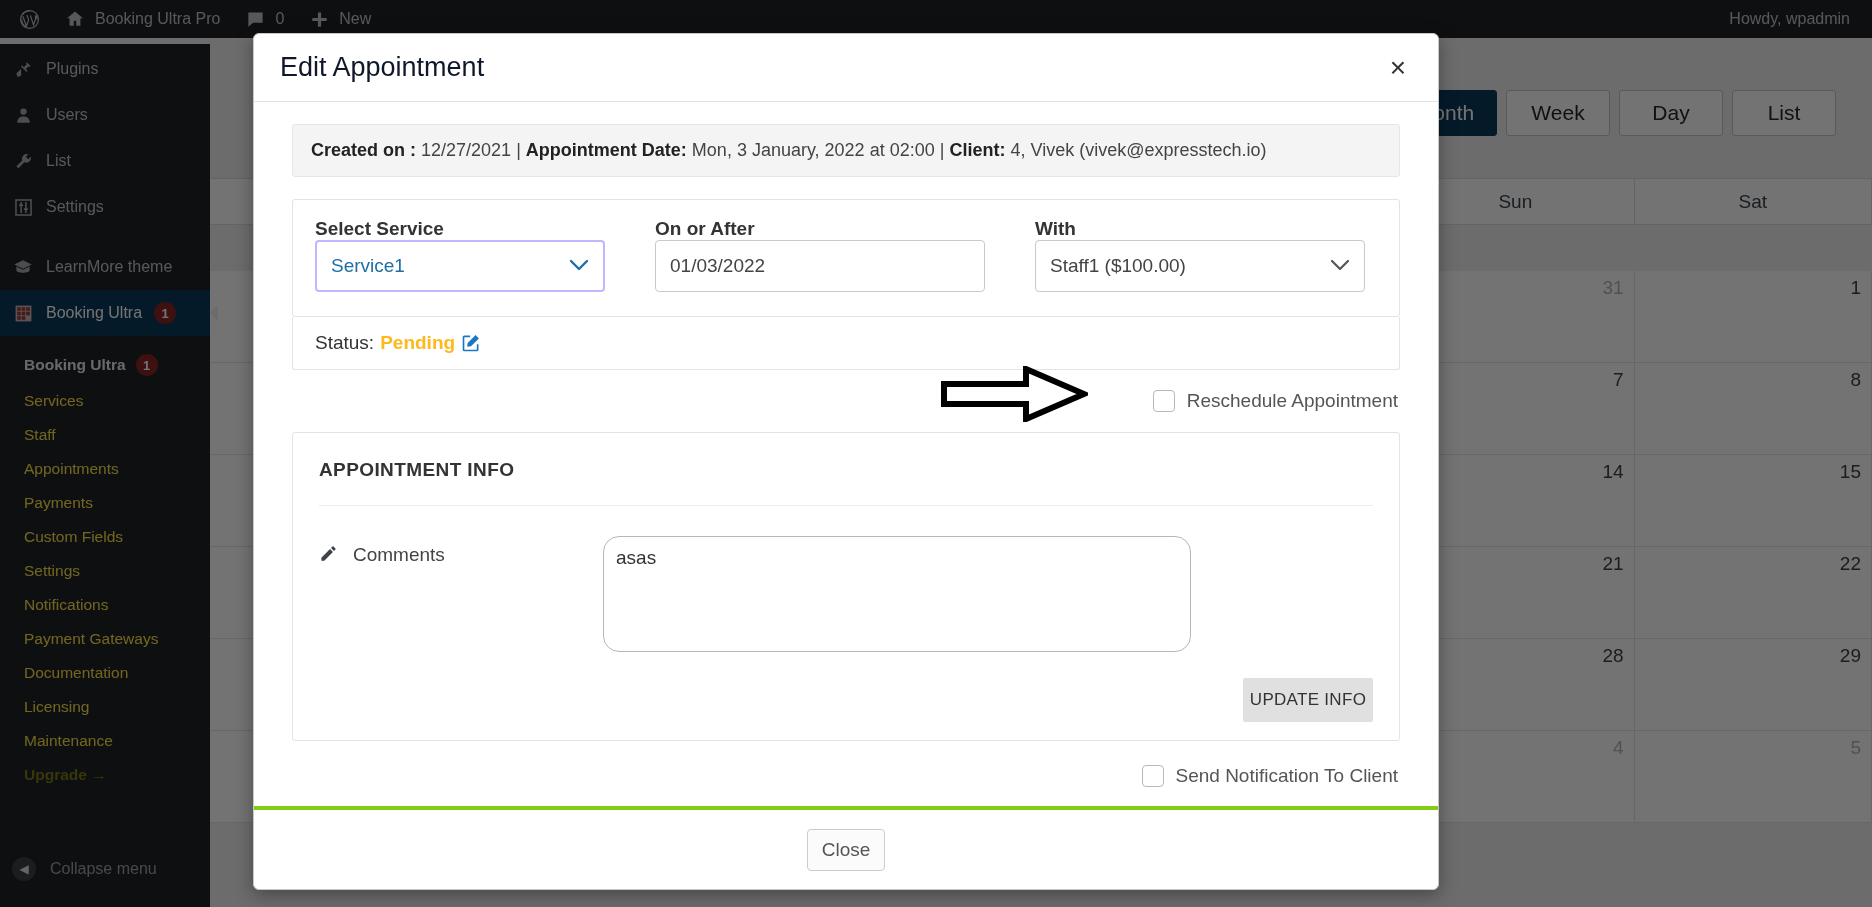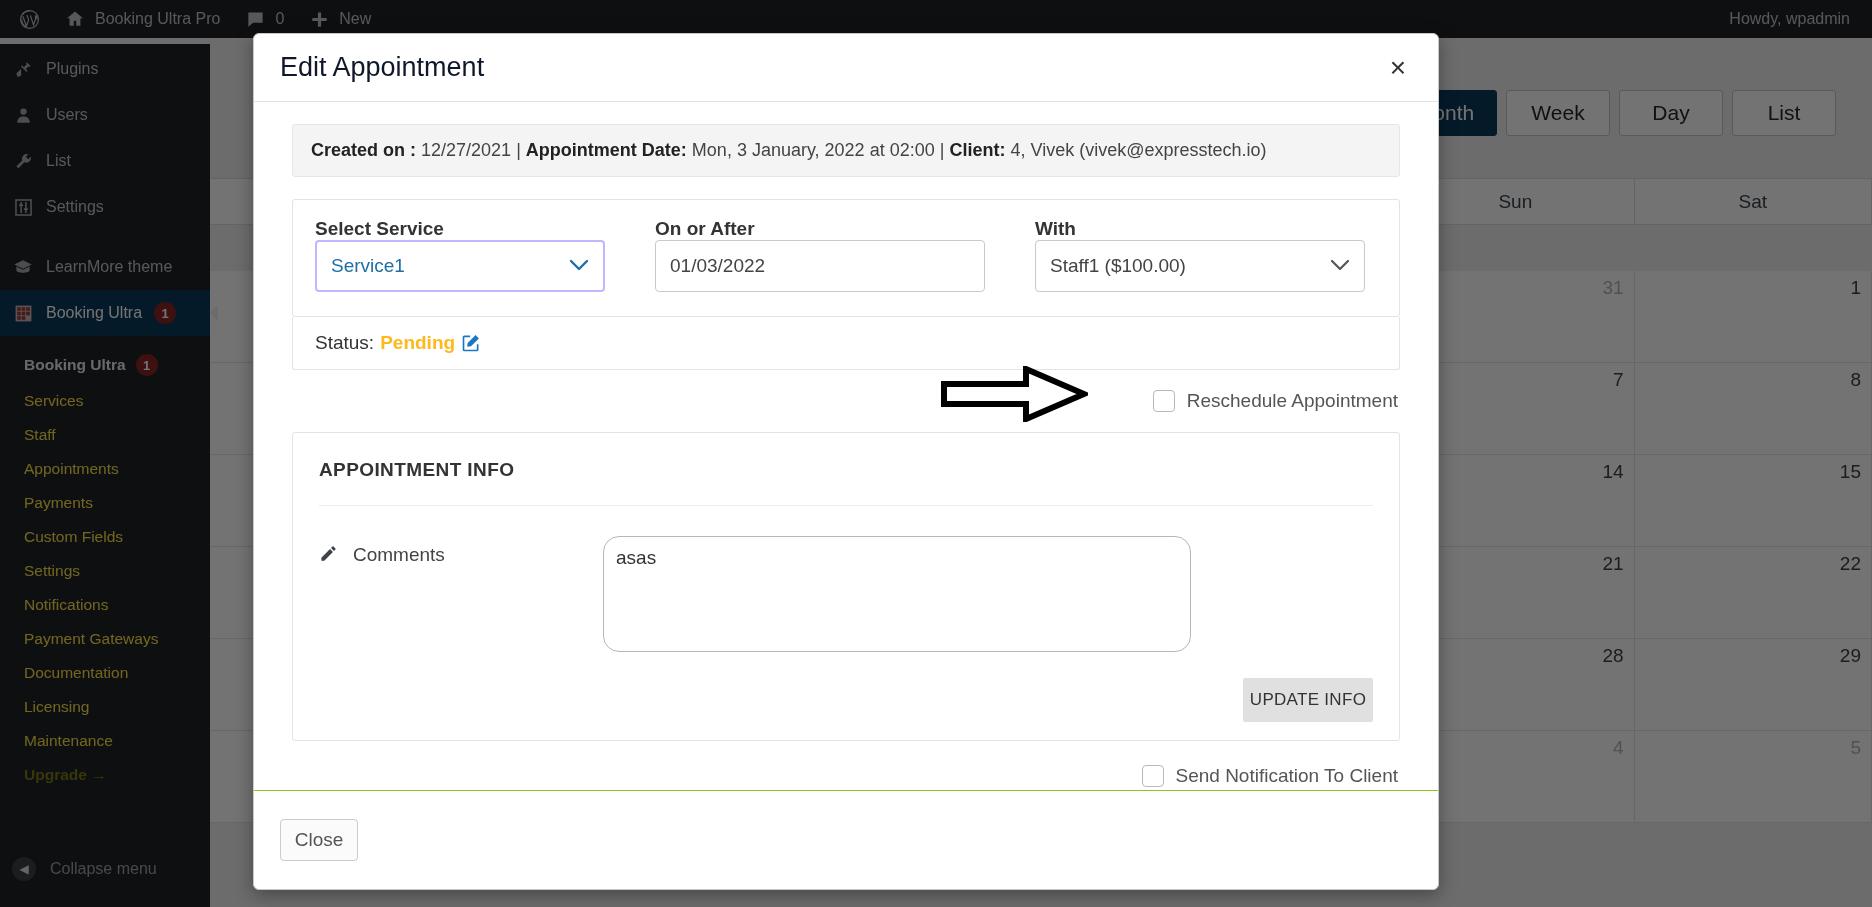--- a/index.html
+++ b/index.html
@@ -110,22 +110,22 @@
     height: 68px; display: flex; align-items: center; padding: 0 26px;
     border-bottom: 1px solid #e2e2e2;
   }
   .modal-title { font-size: 27px; color: #0f172a; font-weight: 400; }
   .modal-close {
     margin-left: auto; font-size: 28px; color: #333; line-height: 1;
     background: none; border: none; cursor: pointer; padding: 4px 6px;
   }
   .modal-body { padding: 22px 38px 10px 38px; flex: 1; overflow: hidden; }
   .modal-foot {
-    height: 99px; border-top: 1px solid #84cc16; display: flex; align-items: center;
-    justify-content: flex-start; padding: 0 26px;
+    height: 83px; border-top: 4px solid #84cc16; display: flex; align-items: center;
+    justify-content: center; padding: 0 26px;
   }
   .btn-close {
     min-width: 78px; height: 42px; background: #fbfbfb; border: 1px solid #ccc;
     border-radius: 4px; font-size: 19px; color: #555; cursor: pointer;
   }
 
   
   .infobar {
     background: #f4f4f4; border: 1px solid #e6e6e6; border-radius: 3px;
     padding: 15px 18px; font-size: 18px; color: #444;

